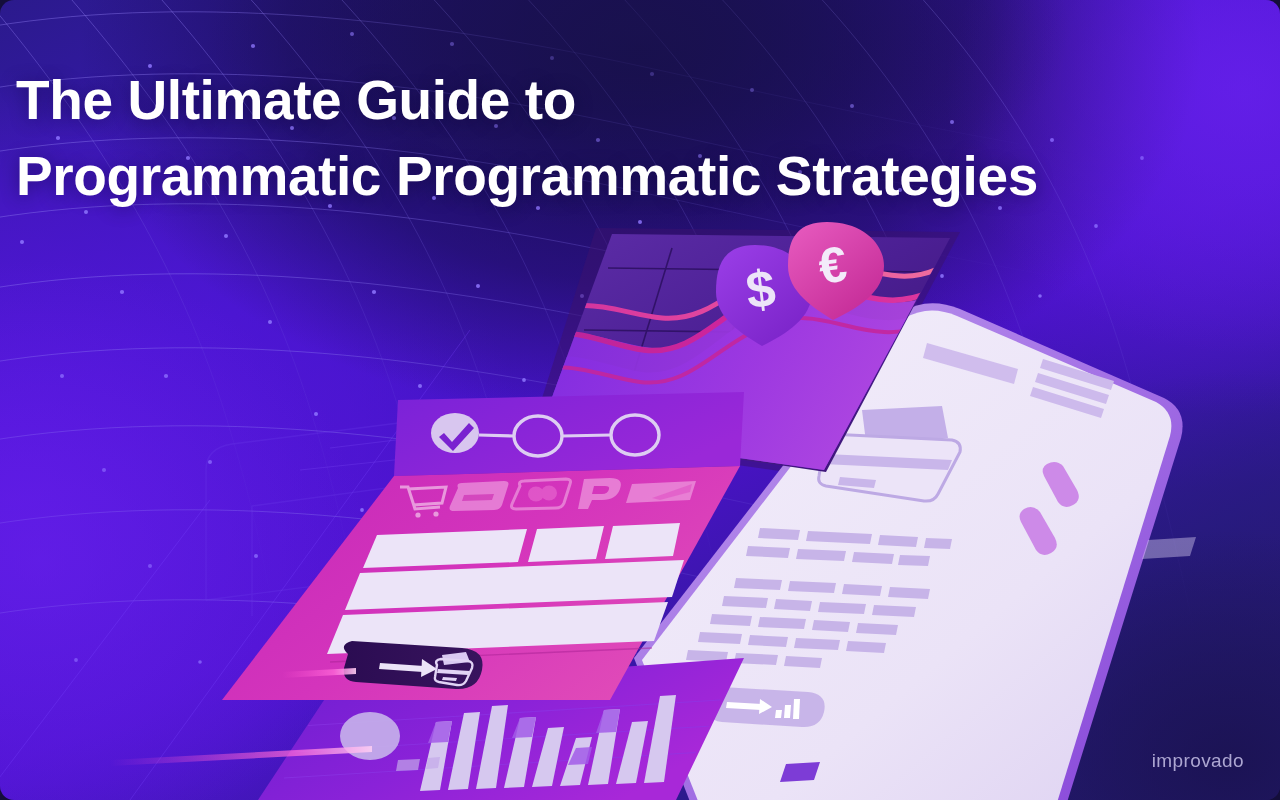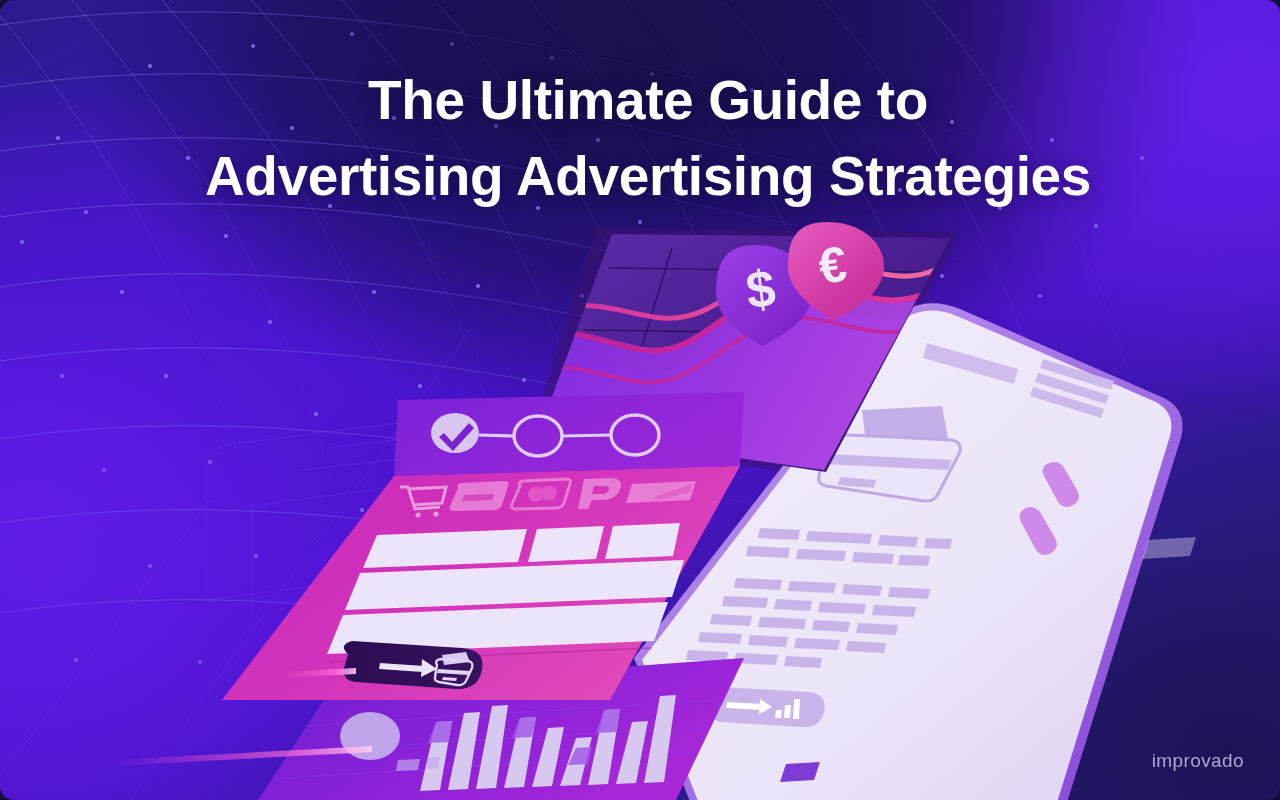--- a/index.html
+++ b/index.html
@@ -18,21 +18,21 @@
       radial-gradient(ellipse 620px 520px at 2% 62%,  #5616dd 0%, rgba(86,22,221,0.5) 55%, rgba(86,22,221,0) 82%),
       radial-gradient(ellipse 520px 420px at 97% 10%, #5a1ae0 0%, rgba(90,26,224,0.35) 55%, rgba(90,26,224,0) 80%),
       linear-gradient(155deg,#2b1a8c 0%, #3d16c4 30%, #4a12c8 55%, #2d1a92 78%, #221866 100%);
   }
   .lay{ position:absolute; inset:0; }
   svg.lay{ display:block; }
 
   
   #heading{
     position:absolute; left:0; right:0; top:62px;
-    text-align:center; z-index:40; pointer-events:none;margin-left:16px;
+    text-align:left; z-index:40; pointer-events:none;margin-left:16px;
   }
   #heading .ln{
     display:block; color:#ffffff; font-weight:700;
     font-size:55px; line-height:76px; letter-spacing:-0.4px;
     text-shadow:0 2px 18px rgba(10,4,48,0.45);
   }
 
   
   #logo{
     position:absolute; right:36px; bottom:28px; z-index:60;
@@ -480,18 +480,18 @@
     </g>
 
     <g opacity="0.85">
       <path d="M786,764 L820,762 L814,780 L780,782 Z" fill="#6a1ed0"></path>
       <path d="M1148,540 L1196,537 L1190,556 L1142,559 Z" fill="#d9cdf2" opacity="0.5"></path>
     </g>
   </svg>
 
   <div id="heading">
     <span class="ln">The Ultimate Guide to</span>
-    <span class="ln">Advertising Advertising Strategies</span>
+    <span class="ln">Programmatic Programmatic Strategies</span>
   </div>
 
   <div id="logo">improvado</div>
 
 </div>
 
 </body></html>

